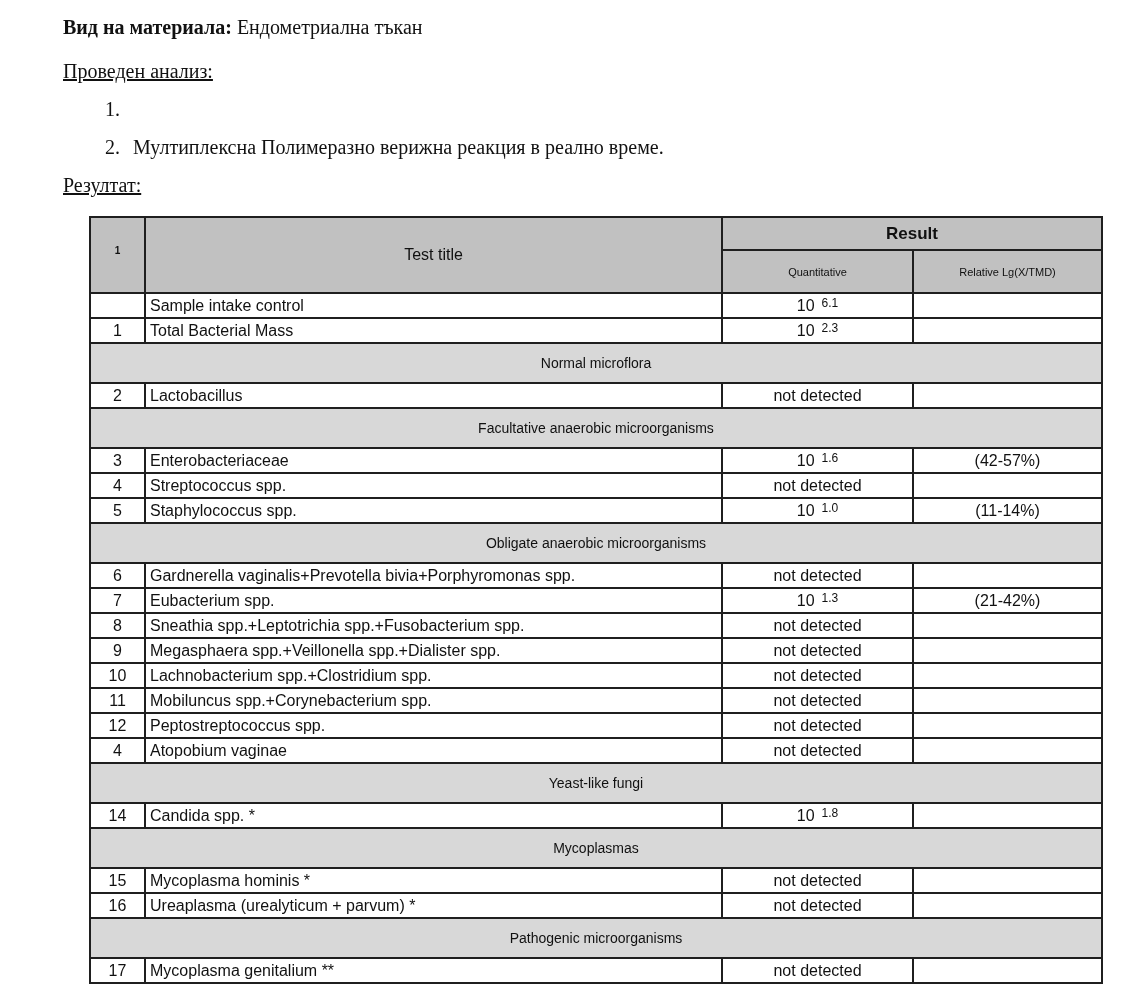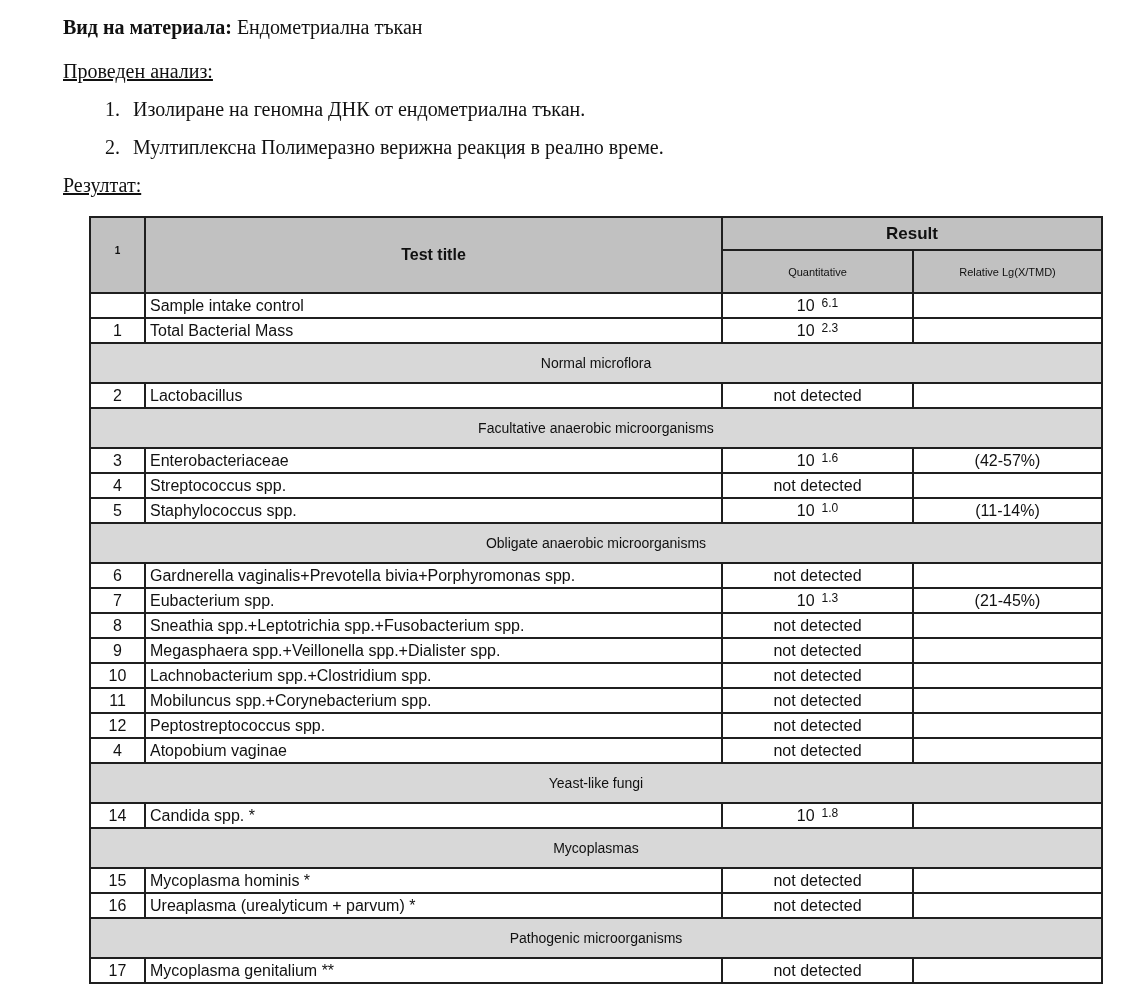--- a/index.html
+++ b/index.html
@@ -30,21 +30,21 @@
     width:1012px;margin:18px 0 0 26px;
     font-family:"Liberation Sans", sans-serif;
   }
   table.results th, table.results td{
     border:2px solid var(--border-col);
     padding:0 4px;vertical-align:middle;color:var(--text-col);
   }
   thead th{background:var(--header-bg);font-weight:normal;}
   .num-header{position:relative;}
   .tiny-sup{font-size:10px;font-weight:bold;position:relative;top:-6px;}
-  .title-header{font-weight:bold;font-size:16px;}
+  .title-header{font-weight:normal;font-size:16px;}
   .result-header{font-weight:bold;font-size:17px;height:33px;}
   .sub-header{font-size:11px;height:43px;text-align:center;}
   tbody td{height:25px;font-size:16px;background:#ffffff;}
   td.num-cell{text-align:center;}
   td.title-cell{text-align:left;padding-left:20px;}
   td.quant-cell{text-align:center;}
   td.rel-cell{text-align:center;}
   td.section-cell{
     background:var(--section-bg);text-align:center;
     font-size:14px;height:40px;
@@ -62,21 +62,20 @@
     <span>Ендометриална тъкан</span>
   </div>
 
   <div class="doc-line analysis-line">
     <span class="underlined">Проведен анализ: </span>
   </div>
 
   <div>
     <div class="list-item">
       <span class="li-num">1.</span>
-      <span class="li-text">Изолиране на геномна ДНК от ендометриална тъкан.</span>
     </div>
     <div class="list-item">
       <span class="li-num">2.</span>
       <span class="li-text">Мултиплексна Полимеразно верижна реакция в реално време.</span>
     </div>
   </div>
 
   <div class="doc-line result-line">
     <span class="underlined">Резултат:</span>
   </div>
@@ -150,21 +149,21 @@
         <tr>
           <td class="num-cell">6</td>
           <td class="title-cell">Gardnerella vaginalis+Prevotella bivia+Porphyromonas spp.</td>
           <td class="quant-cell">not detected</td>
           <td class="rel-cell"></td>
         </tr>
         <tr>
           <td class="num-cell">7</td>
           <td class="title-cell">Eubacterium spp.</td>
           <td class="quant-cell"><span class="q-base">10</span><span class="q-exp">1.3</span></td>
-          <td class="rel-cell">(21-45%)</td>
+          <td class="rel-cell">(21-42%)</td>
         </tr>
         <tr>
           <td class="num-cell">8</td>
           <td class="title-cell">Sneathia spp.+Leptotrichia spp.+Fusobacterium spp.</td>
           <td class="quant-cell">not detected</td>
           <td class="rel-cell"></td>
         </tr>
         <tr>
           <td class="num-cell">9</td>
           <td class="title-cell">Megasphaera spp.+Veillonella spp.+Dialister spp.</td>

